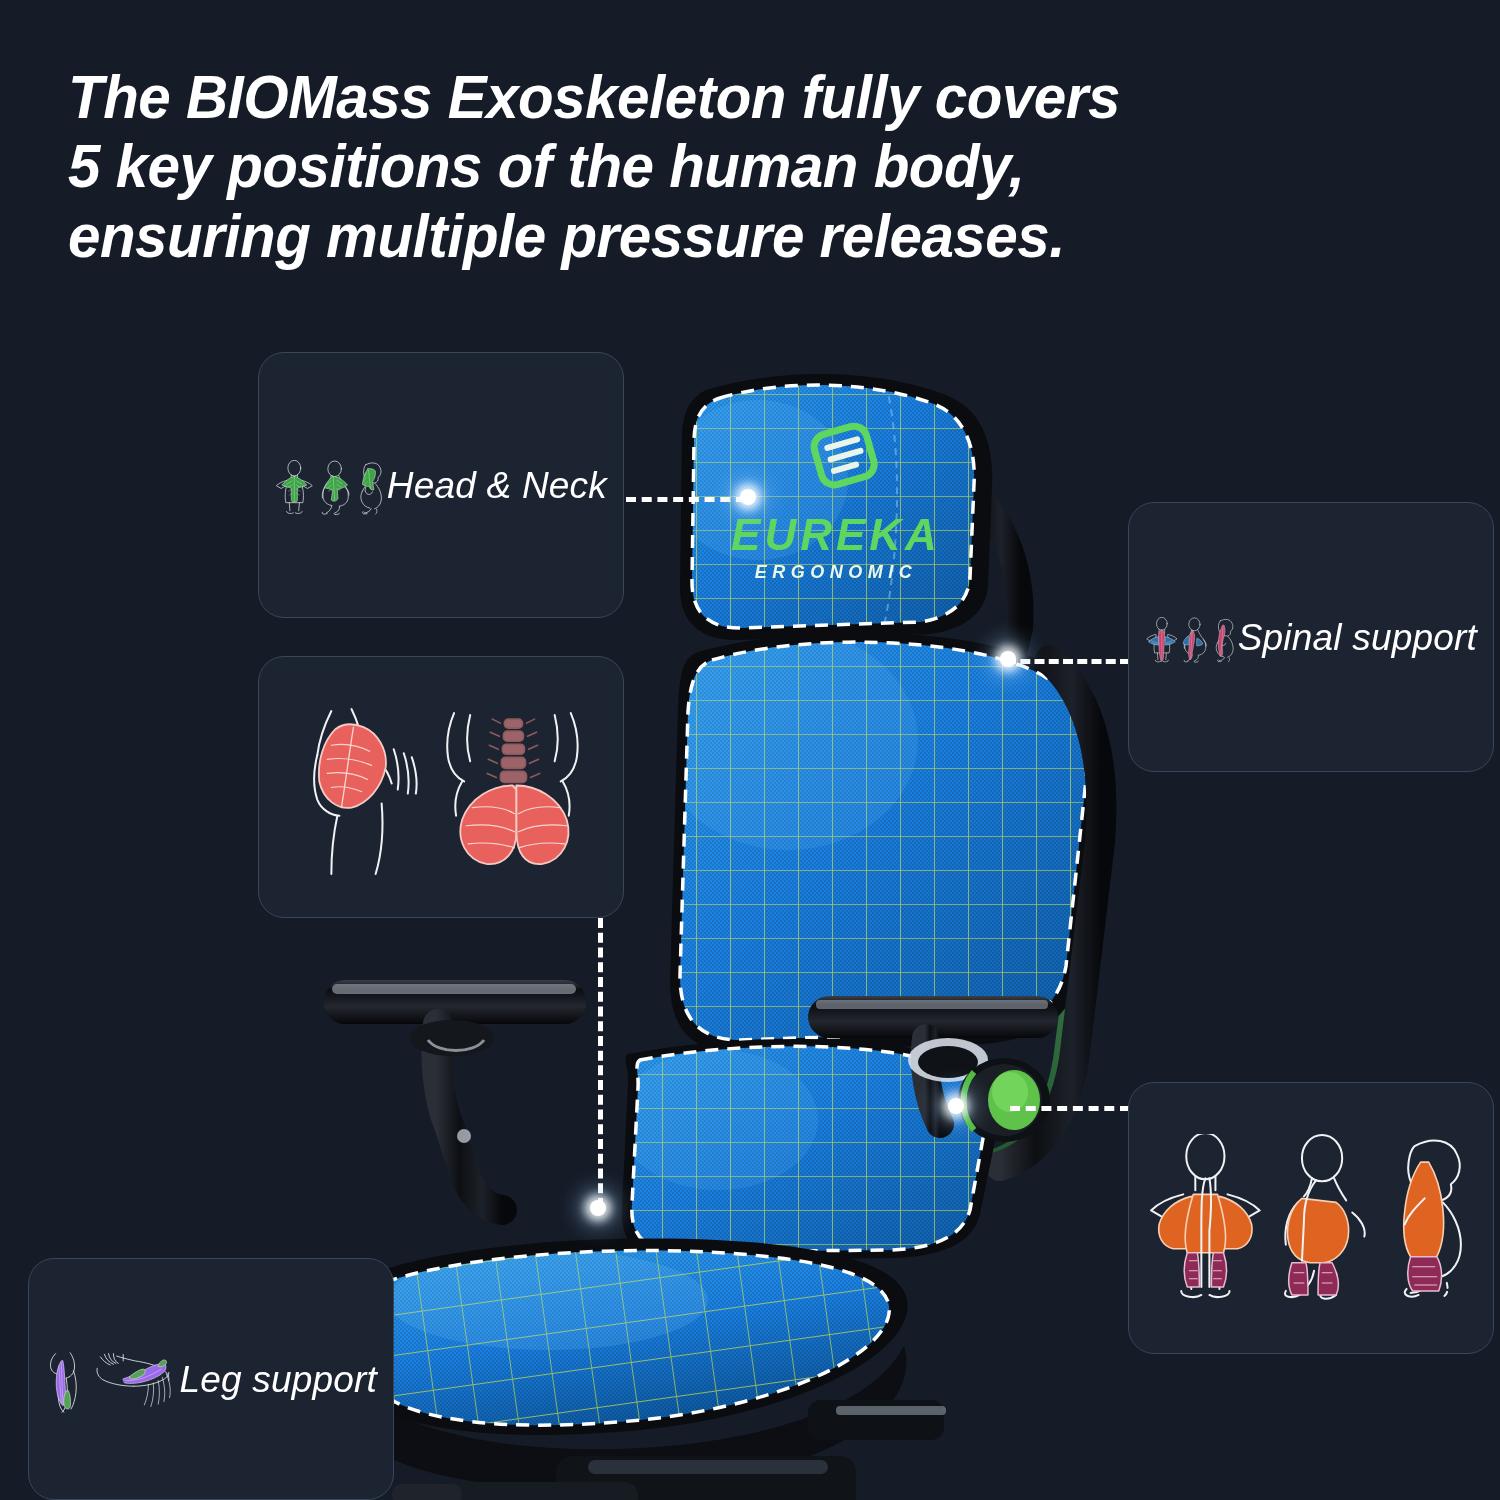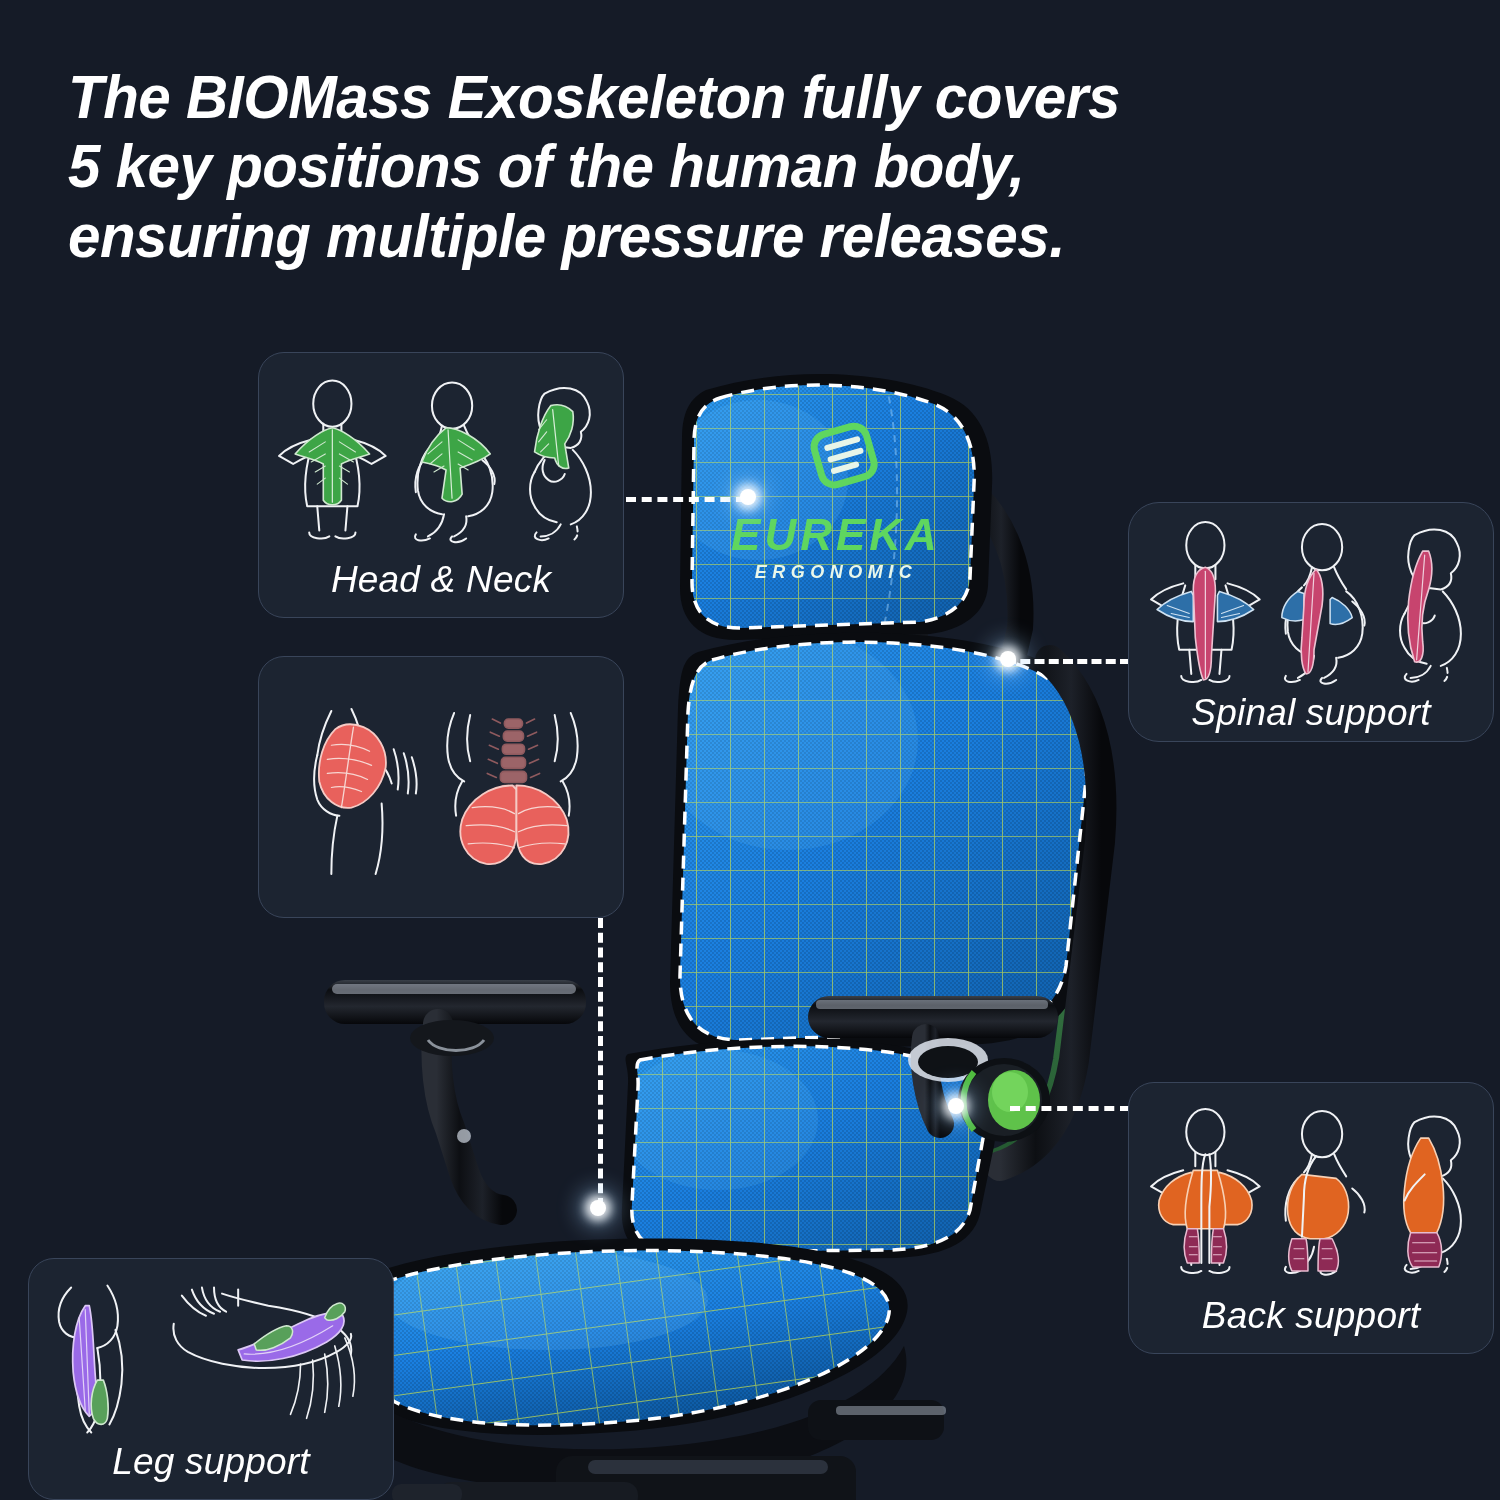--- a/index.html
+++ b/index.html
@@ -28,21 +28,21 @@
     transform-origin:left top;
   }
 
   
   .card {
     position:absolute;
     background:#1c2431;
     border:1.5px solid #39455a;
     border-radius:26px;
     display:flex;
-    flex-direction:column;
+    flex-direction:row;
     align-items:center;
     justify-content:flex-start;
     padding:18px 16px 10px 16px;
   }
   .card-figs {
     flex:1 1 auto;
     width:100%;
     display:flex;
     align-items:center;
     justify-content:center;
@@ -53,21 +53,21 @@
     font-size:37px;
     font-weight:400;
     letter-spacing:0.2px;
     text-align:center;
     padding-bottom:6px;
     white-space:nowrap;
   }
 
   #card-head  { left:258px;  top:352px;  width:366px; height:266px; }
   #card-hip   { left:258px;  top:656px;  width:366px; height:262px; }
-  #card-spine { left:1128px; top:502px;  width:366px; height:240px;border-radius:31px; }
+  #card-spine { left:1128px; top:502px;  width:366px; height:270px; }
   #card-back  { left:1128px; top:1082px; width:366px; height:272px; }
   #card-leg   { left:28px;   top:1258px; width:366px; height:242px;justify-content:center; }
 
   
   .dash-h, .dash-v { position:absolute; }
   .dash-h {
     height:0; border-top:5px dashed #ffffff;
   }
   .dash-v {
     width:0; border-left:5px dashed #ffffff;
@@ -462,21 +462,20 @@
           <path d="M260 154 C254 160 264 164 272 160"></path>
           <path d="M300 148 C302 156 300 160 296 162" stroke-dasharray="5 4"></path>
           <path d="M268 78 C264 86 266 94 272 98 C278 102 286 98 288 92"></path>
           <path d="M274 28 C266 40 260 58 258 78 C256 96 258 112 264 122 L290 122 C296 110 298 92 296 74 C294 54 288 38 282 28 Z" fill="#e06421" stroke="#f7d0b4" stroke-width="1.6"></path>
           <path d="M264 122 C260 134 260 148 266 156 L292 156 C296 146 296 132 290 122 Z" fill="#8e2a55" stroke="#e8bcd0" stroke-width="1.5"></path>
           <path d="M266 132 L288 132 M266 142 L290 142 M268 150 L290 150" stroke="#e8bcd0" stroke-width="1"></path>
           <path d="M278 64 C270 72 262 80 258 90"></path>
         </g>
       </svg>
     </div>
-    <div class="card-label">Back support</div>
   </div>
 
   <div class="card" id="card-leg">
     <div class="card-figs">
       <svg viewBox="0 0 330 150" preserveAspectRatio="xMidYMid meet">
         <g fill="none" stroke="#f0f2f5" stroke-width="2" stroke-linecap="round" stroke-linejoin="round">
 
           <path d="M26 4 C16 14 12 26 14 38 C16 48 24 54 34 54"></path>
           <path d="M62 2 C70 14 74 28 72 42 C70 54 62 62 52 64"></path>
           <path d="M34 54 C30 76 30 100 34 122 C36 134 40 142 46 148"></path>

